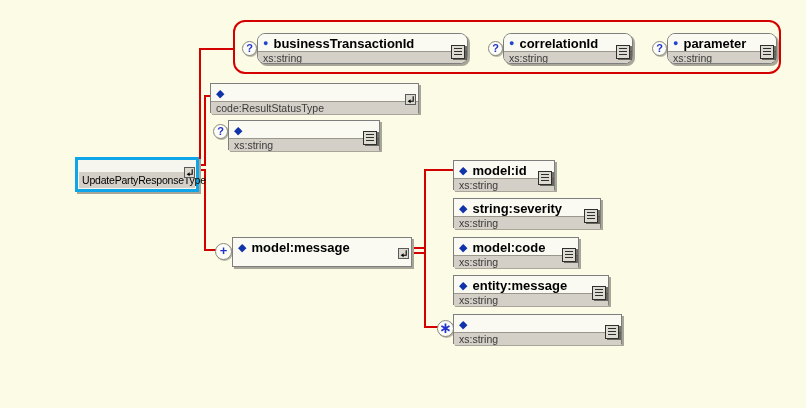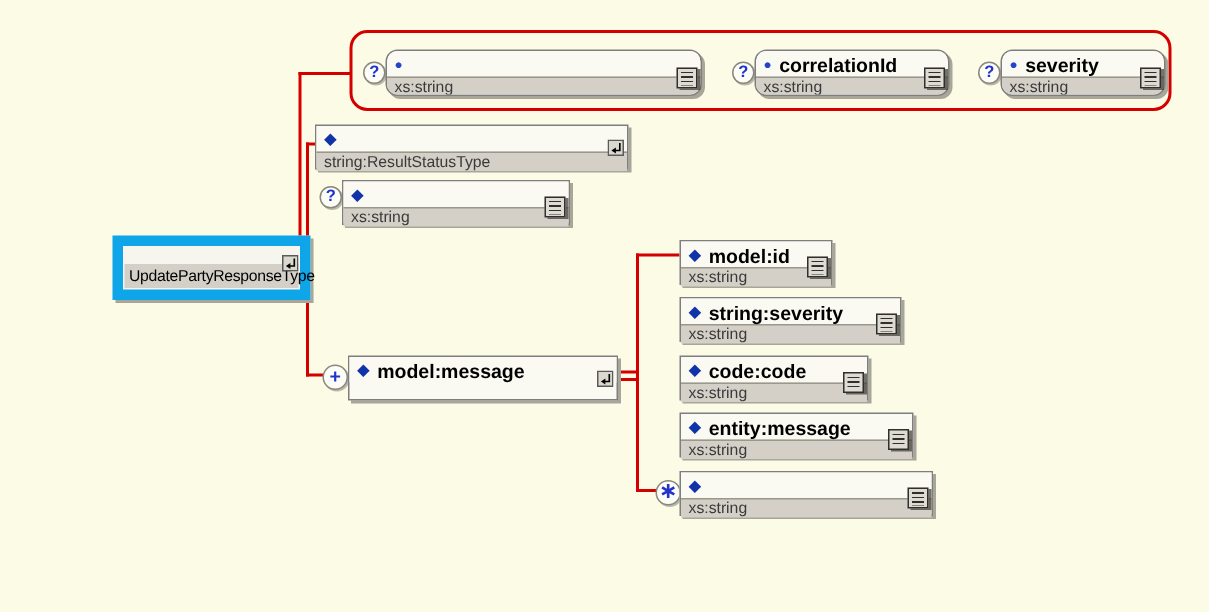--- a/index.html
+++ b/index.html
@@ -13,21 +13,21 @@
   .ebox{position:absolute;border:1px solid #7e7e7e;box-shadow:2px 2px 0 #a8a699;background:#fafaf2;}
   .ebox.rounded{border-radius:8px;overflow:hidden;}
   .name-row{height:16px;display:flex;align-items:center;padding:1px 6px 0 5px;background:#fafaf2;white-space:nowrap;}
   .ename{font-size:13px;font-weight:bold;color:#000;}
   .bullet{margin-right:5px;line-height:10px;}
   .bullet.dot{color:#2244cc;font-size:9px;}
   .bullet.diamond{color:#1133aa;font-size:11px;}
   .type-row{height:11px;background:#d4d0c8;border-top:1px solid #9a978d;font-size:10.5px;line-height:11px;color:#3a3a3a;padding:1px 4px 0 5px;white-space:nowrap;}
 
   
-  .root-box{position:absolute;left:75px;top:157px;width:118px;height:29px;border:7px solid #0ea5e9;background:#f6f6ee;box-shadow:2px 2px 0 #a8a699;}
+  .root-box{position:absolute;left:75px;top:157px;width:118px;height:29px;border:3px solid #0ea5e9;background:#f6f6ee;box-shadow:2px 2px 0 #a8a699;}
   .root-label{position:absolute;left:1px;right:1px;bottom:1px;height:16px;background:#d4d0c8;font-size:10.5px;line-height:16px;color:#000;padding-left:3px;white-space:nowrap;letter-spacing:-0.2px;}
 
   
   .group-frame{position:absolute;left:233px;top:20px;width:544px;height:50px;border:2px solid #d40000;border-radius:12px;background:transparent;}
 
   
   .occ{position:absolute;width:13px;height:13px;border-radius:50%;background:#fdfdf8;border:1px solid #8a887c;box-shadow:1px 1px 0 #bab8a9;color:#2233cc;font-weight:bold;font-size:11px;line-height:13px;text-align:center;}
   .occ.big{width:15px;height:15px;font-size:13px;line-height:14px;}
   .occ.star{font-size:15px;line-height:13px;}
 
@@ -65,50 +65,51 @@
           <path d="M8.2,2.3 V7.3 H4.8" stroke="#000" stroke-width="1.1" fill="none"></path>
           <path d="M2.6,7.3 L5.6,5.3 L5.6,9.3 Z" fill="#000"></path>
         </svg>
     </span>
   </div>
 
   <div class="occ" style="left:242px;top:41px;"><span>?</span></div>
   <div class="ebox rounded" style="left:257px;top:33px;width:209px;height:29px;">
     <div class="name-row">
         <span class="bullet dot">●</span>
+        <span class="ename">businessTransactionId</span>
       </div>
     <div class="type-row">xs:string</div>
   </div>
   <div class="bars-icon" style="left:451px;top:45px;"></div>
 
   <div class="occ" style="left:488px;top:41px;"><span>?</span></div>
   <div class="ebox rounded" style="left:503px;top:33px;width:128px;height:29px;">
     <div class="name-row">
         <span class="bullet dot">●</span>
         <span class="ename">correlationId</span>
       </div>
     <div class="type-row">xs:string</div>
   </div>
   <div class="bars-icon" style="left:616px;top:45px;"></div>
 
   <div class="occ" style="left:652px;top:41px;"><span>?</span></div>
   <div class="ebox rounded" style="left:667px;top:33px;width:108px;height:29px;">
     <div class="name-row">
         <span class="bullet dot">●</span>
-        <span class="ename">severity</span>
+        <span class="ename">parameter</span>
       </div>
     <div class="type-row">xs:string</div>
   </div>
   <div class="bars-icon" style="left:760px;top:45px;"></div>
 
   <div class="ebox" style="left:210px;top:83px;width:207px;height:28px;">
     <div class="name-row">
         <span class="bullet diamond">◆</span>
       </div>
-    <div class="type-row">string:ResultStatusType</div>
+    <div class="type-row">code:ResultStatusType</div>
     <span class="switch-icon" style="right:2px;top:7px;">
       <svg width="11" height="11" viewBox="0 0 11 11">
           <rect x="0.5" y="0.5" width="10" height="10" fill="#dbd8cf" stroke="#5a5a5a"></rect>
           <path d="M8.2,2.3 V7.3 H4.8" stroke="#000" stroke-width="1.1" fill="none"></path>
           <path d="M2.6,7.3 L5.6,5.3 L5.6,9.3 Z" fill="#000"></path>
         </svg>
     </span>
   </div>
 
   <div class="occ" style="left:213px;top:124px;"><span>?</span></div>
@@ -149,21 +150,21 @@
         <span class="bullet diamond">◆</span>
         <span class="ename">string:severity</span>
       </div>
     <div class="type-row">xs:string</div>
   </div>
   <div class="bars-icon" style="left:584px;top:209px;"></div>
 
   <div class="ebox" style="left:453px;top:237px;width:124px;height:28px;">
     <div class="name-row">
         <span class="bullet diamond">◆</span>
-        <span class="ename">code:code</span>
+        <span class="ename">model:code</span>
       </div>
     <div class="type-row">xs:string</div>
   </div>
   <div class="bars-icon" style="left:562px;top:248px;"></div>
 
   <div class="ebox" style="left:453px;top:275px;width:154px;height:28px;">
     <div class="name-row">
         <span class="bullet diamond">◆</span>
         <span class="ename">entity:message</span>
       </div>

